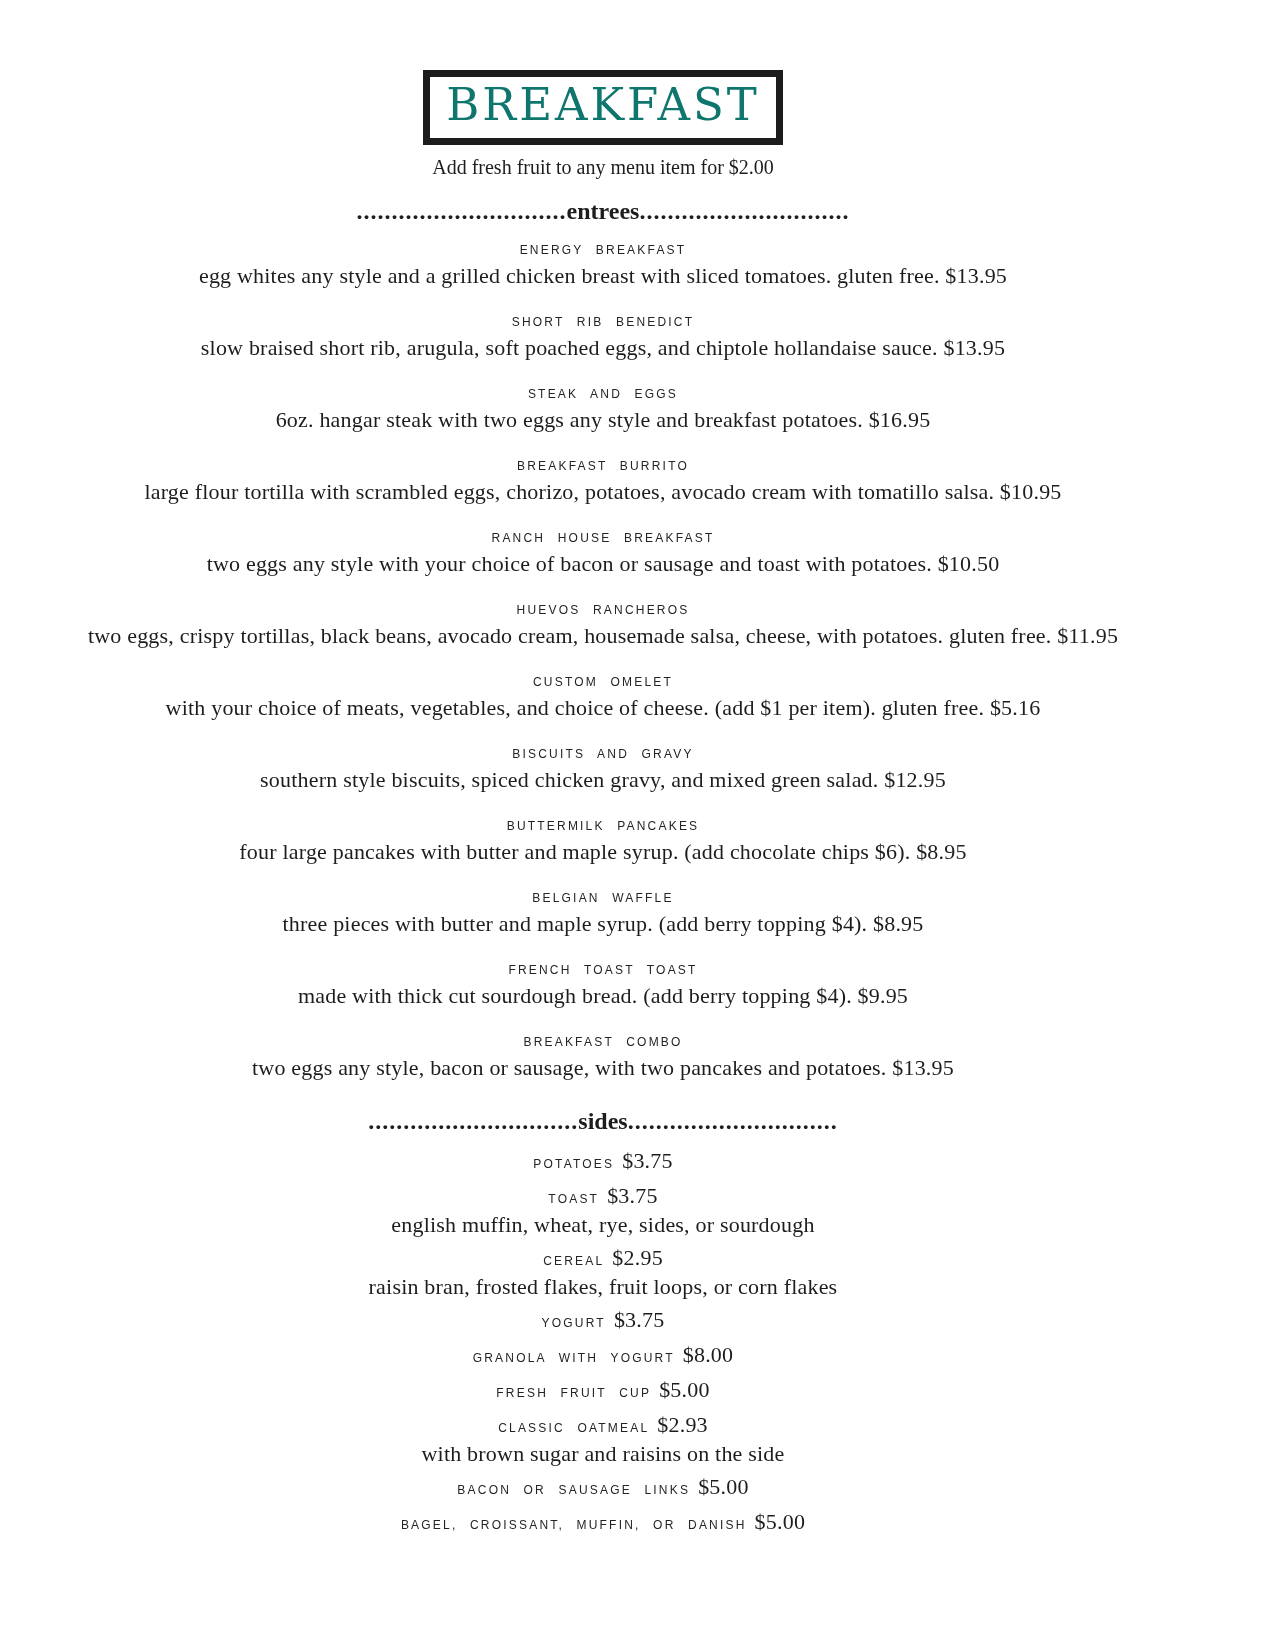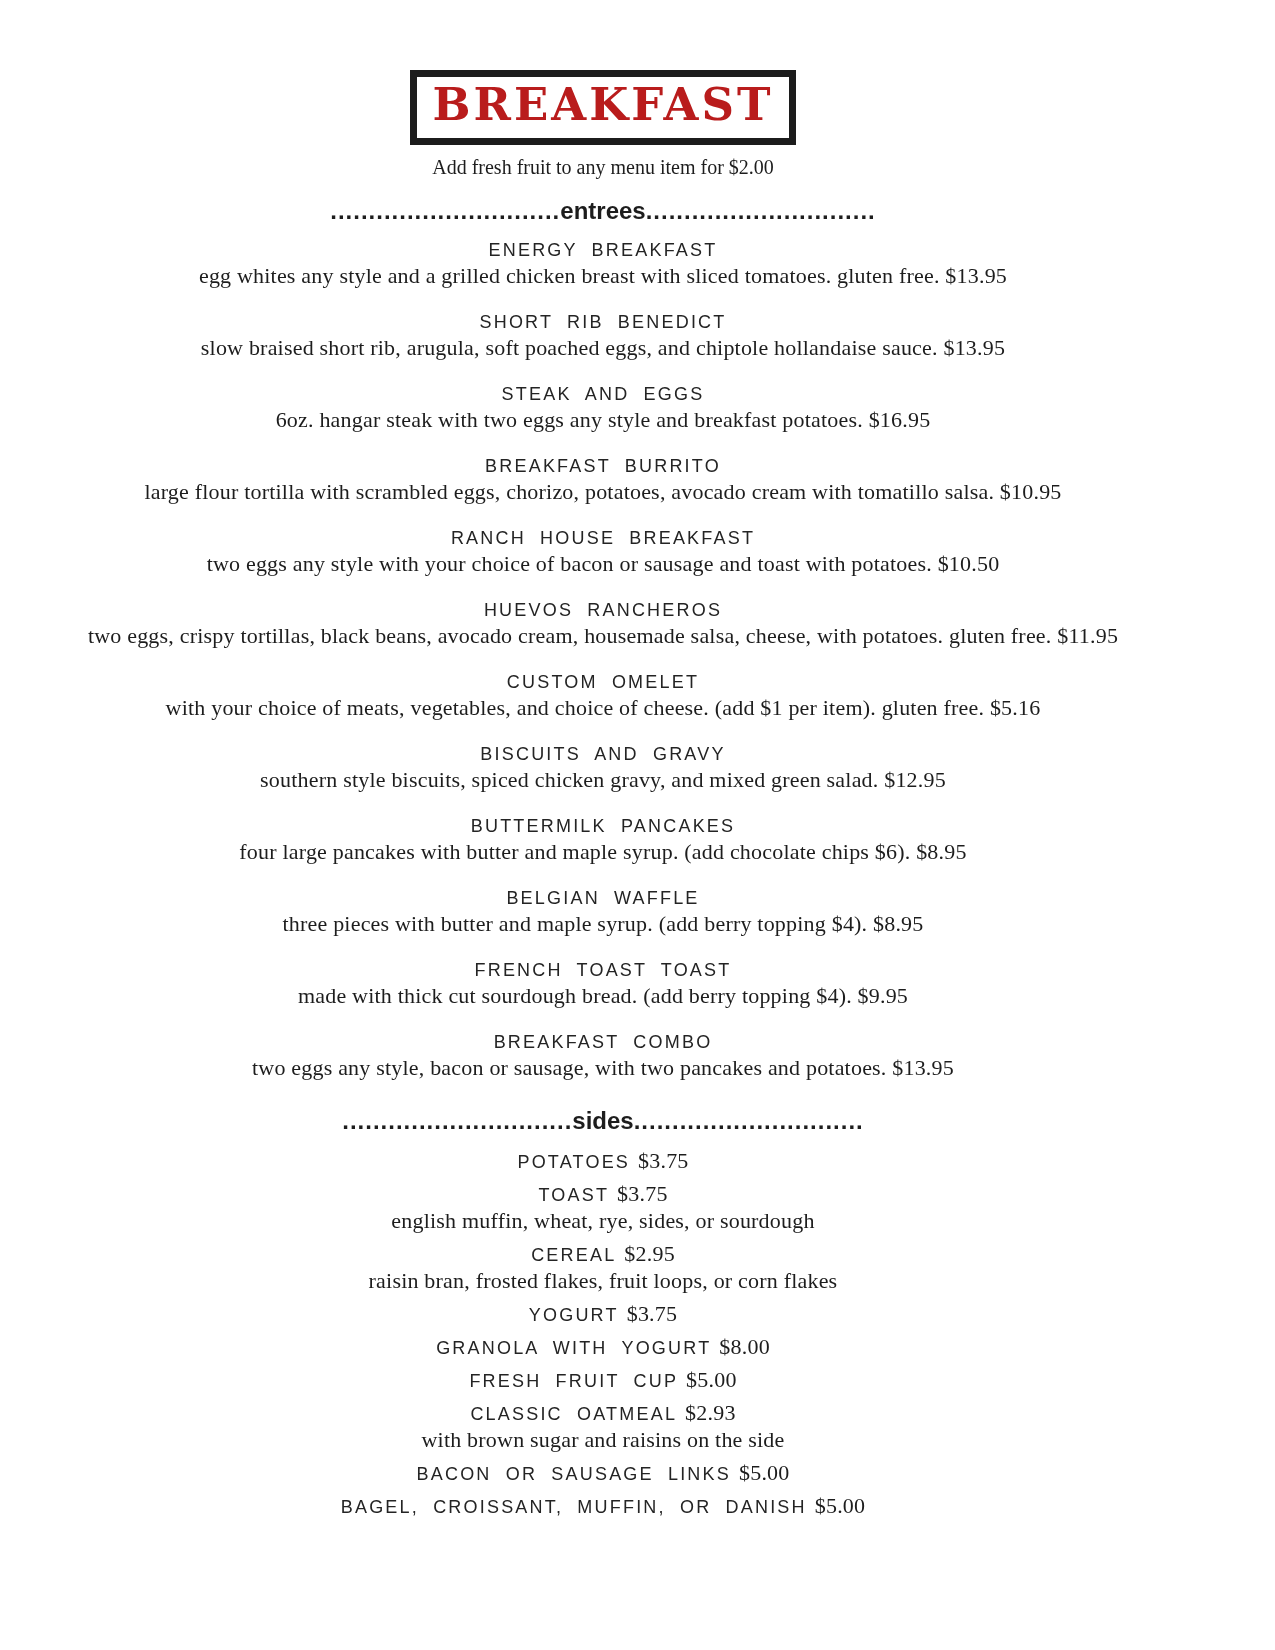--- a/index.html
+++ b/index.html
@@ -18,45 +18,45 @@
     padding-top: 70px;
     text-align: center;
   }
   .title-box {
     display: inline-block;
     border: 7px solid #1c1c1c;
     padding: 4px 16px 9px 16px;
   }
   .title {
     font-family: "DejaVu Serif", serif;
-    font-weight: bold;
+    font-weight: normal;
     font-size: 45px;
     line-height: 48px;
     letter-spacing: 3px;
-    color: #b91c1c;
+    color: #0f766e;
     white-space: nowrap;
   }
   .subtitle {
     margin-top: 10px;
     font-size: 20px;
     line-height: 24px;
   }
   .separator {
-    font-family: Liberation Sans, sans-serif;
+    font-family: Liberation Serif, serif;
     font-weight: bold;
     font-size: 24px;
     line-height: 26px;
     margin: 19px 0 14px 0;
     white-space: nowrap;
   }
   .separator .dots { letter-spacing: 1px; }
   .sides-sep { margin: 26px 0 14px 0; }
   .item-name {
     font-family: "Liberation Sans", sans-serif;
-    font-size: 18px;
+    font-size: 12px;
     line-height: 24px;
     letter-spacing: 2.2px;
     word-spacing: 7px;
     color: #242424;
     white-space: nowrap;
   }
   .item-desc {
     font-family: "Liberation Serif", serif;
     font-size: 22px;
     line-height: 28px;

